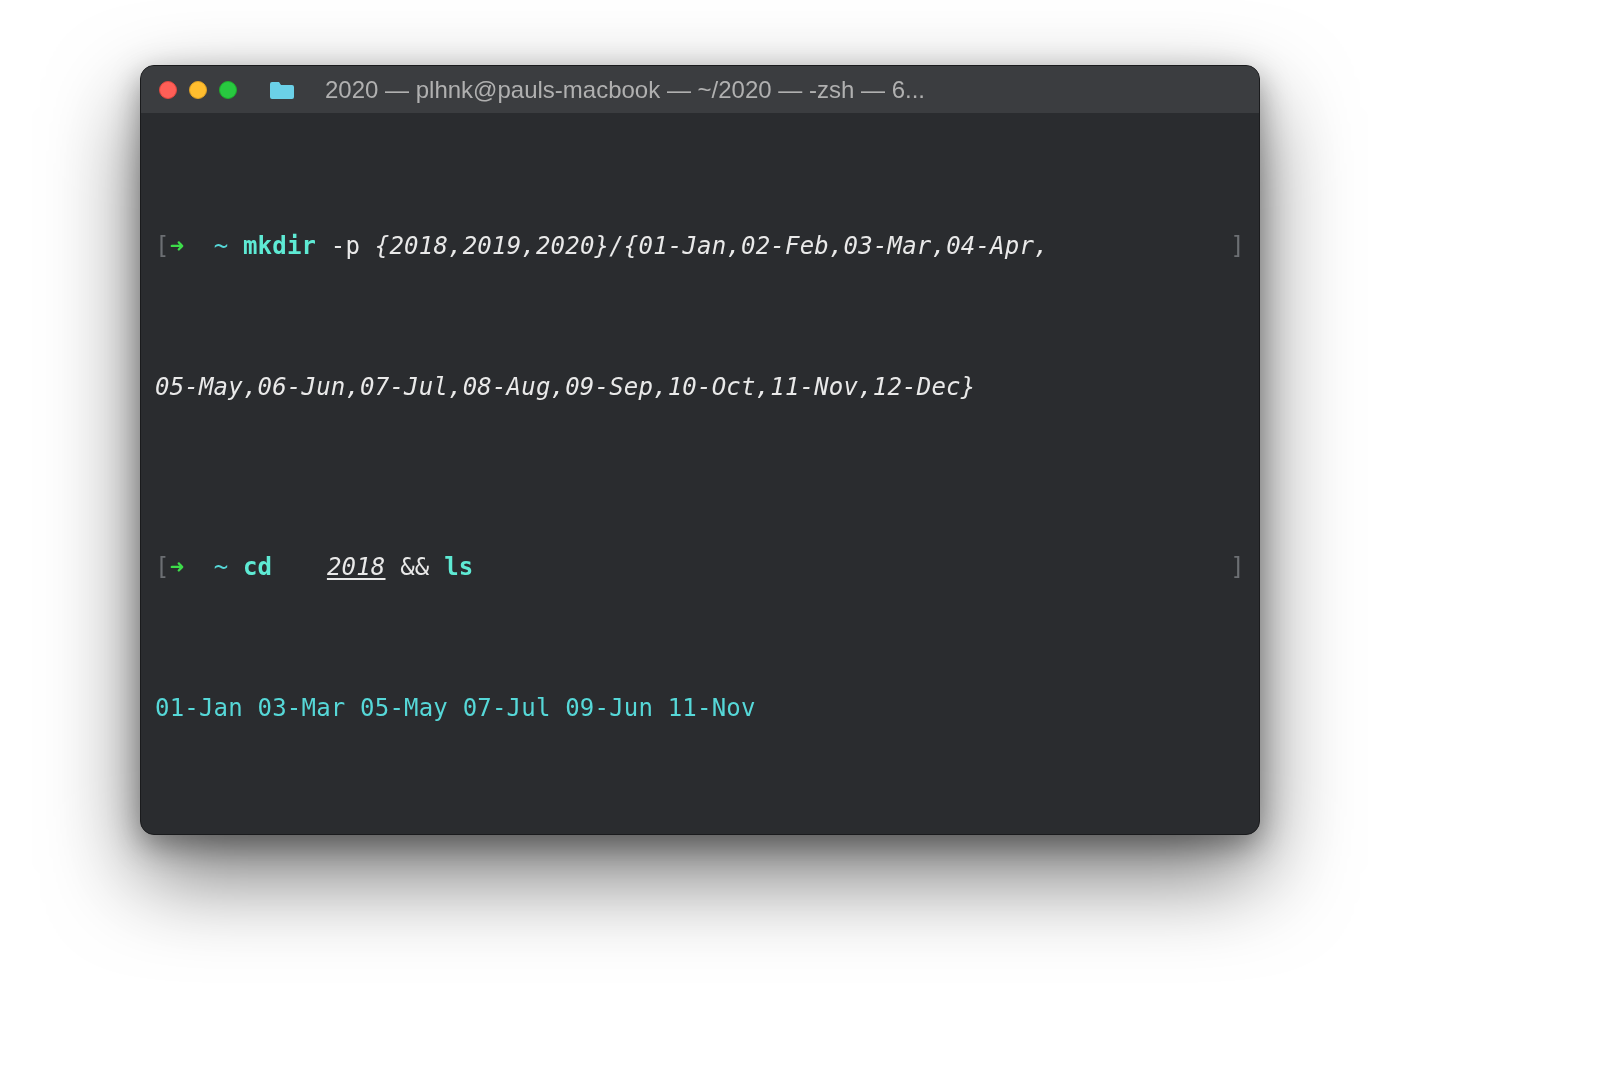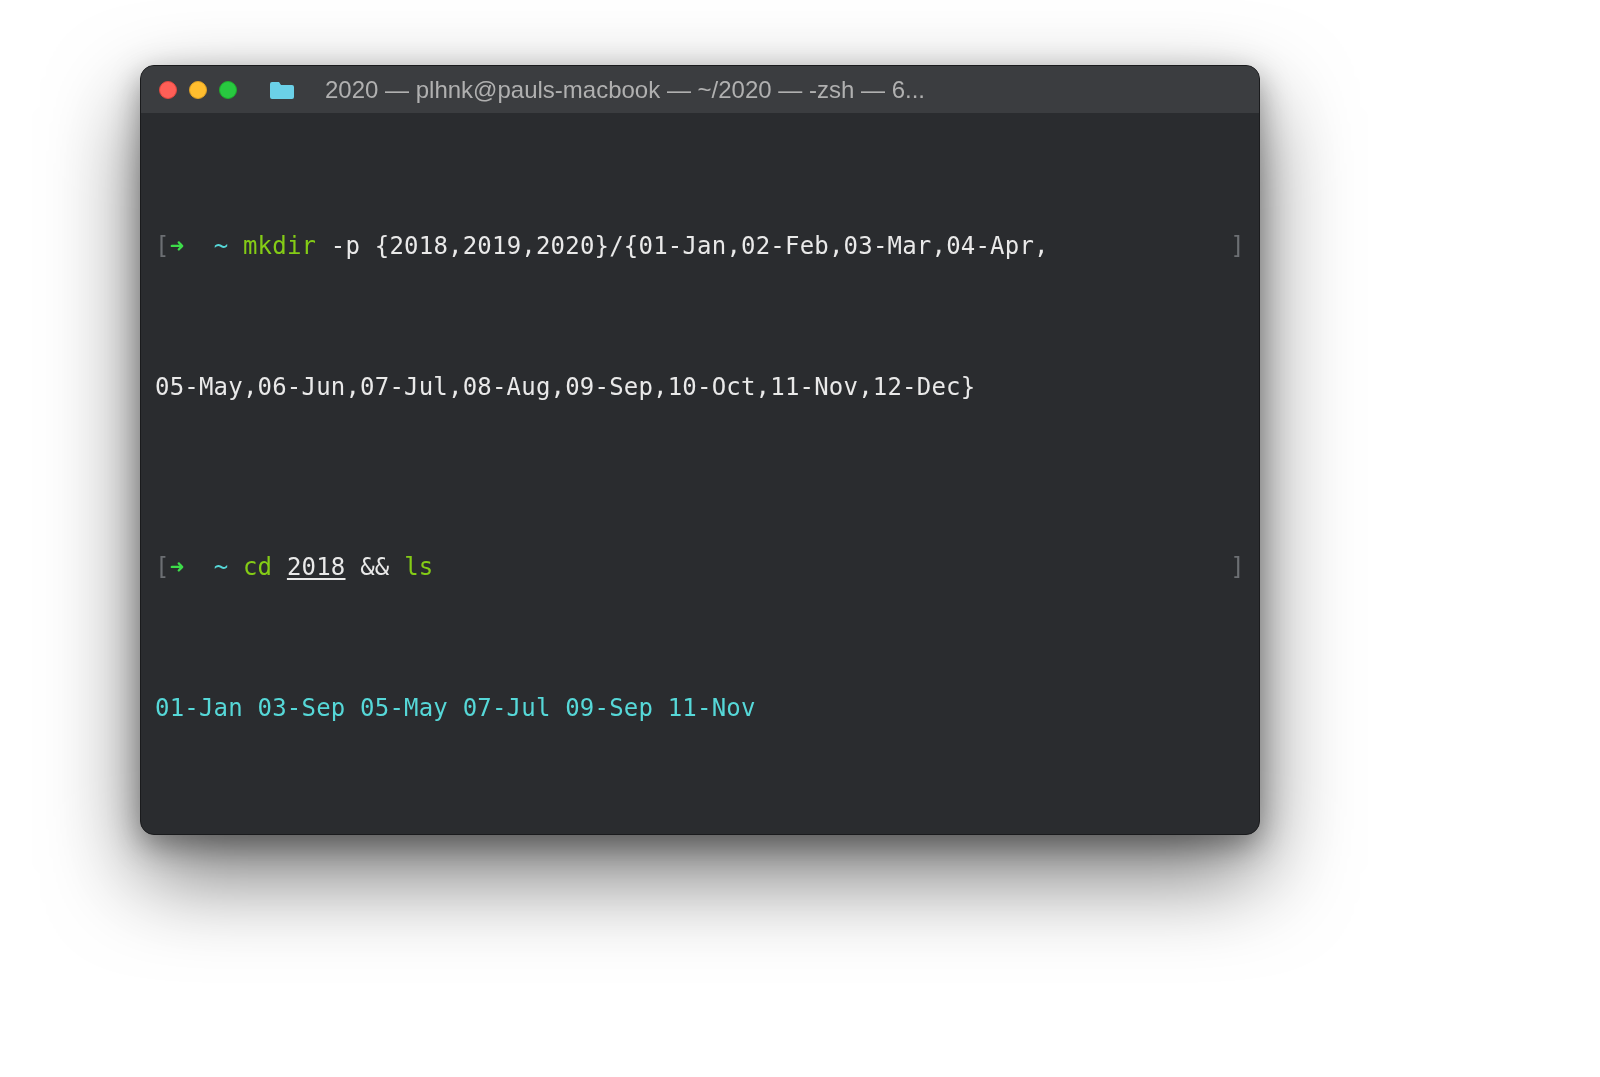--- a/index.html
+++ b/index.html
@@ -67,24 +67,24 @@
       line-height: 36px;
       color: #e9e9e9;
       white-space: pre-wrap;
       word-break: break-all;
       letter-spacing: 0.2px;
     }
     .row { display: block; margin-top: 33px; }
     .bracket { color: #6c6f73; }
     .arrow { color: #3ddc4a; font-weight: bold; }
     .tilde { color: #56d8d8; }
-    .cmd-green { color: #84cc16; }
+    .cmd-green { color: #5eead4; font-weight: bold; }
     .flag { color: #e9e9e9; }
-    .plain { color: #e9e9e9; }
-    .underline { text-decoration: underline; text-underline-offset: 3px; }
+    .plain { color: #e9e9e9; font-style: italic; }
+    .underline { text-decoration: underline; text-underline-offset: 3px; margin-left: 40px; }
     .amp { color: #e9e9e9; }
     .cyan { color: #56d8d8; font-weight: 500; }
     .prompt-line {
       display: flex;
       width: 100%;
     }
     .prompt-left { white-space: pre; }
     .prompt-pad { flex: 1; }
     .prompt-right { white-space: pre; }
   </style>
@@ -114,21 +114,21 @@
       <span class="prompt-right bracket">]</span>
     </div>
     <div class="row"><span class="plain">05-May,06-Jun,07-Jul,08-Aug,09-Sep,10-Oct,11-Nov,12-Dec}</span></div>
 
     
     <div class="prompt-line">
       <span class="prompt-left"><span class="bracket">[</span><span class="arrow">➜</span>  <span class="tilde">~</span> <span class="cmd-green">cd</span> <span class="plain underline">2018</span> <span class="amp">&amp;&amp;</span> <span class="cmd-green">ls</span></span>
       <span class="prompt-pad"></span>
       <span class="prompt-right bracket">]</span>
     </div>
-    <div class="row cyan">01-Jan 03-Sep 05-May 07-Jul 09-Sep 11-Nov</div>
+    <div class="row cyan">01-Jan 03-Mar 05-May 07-Jul 09-Jun 11-Nov</div>
 
     
     
     
     
 
     
     
     
     

